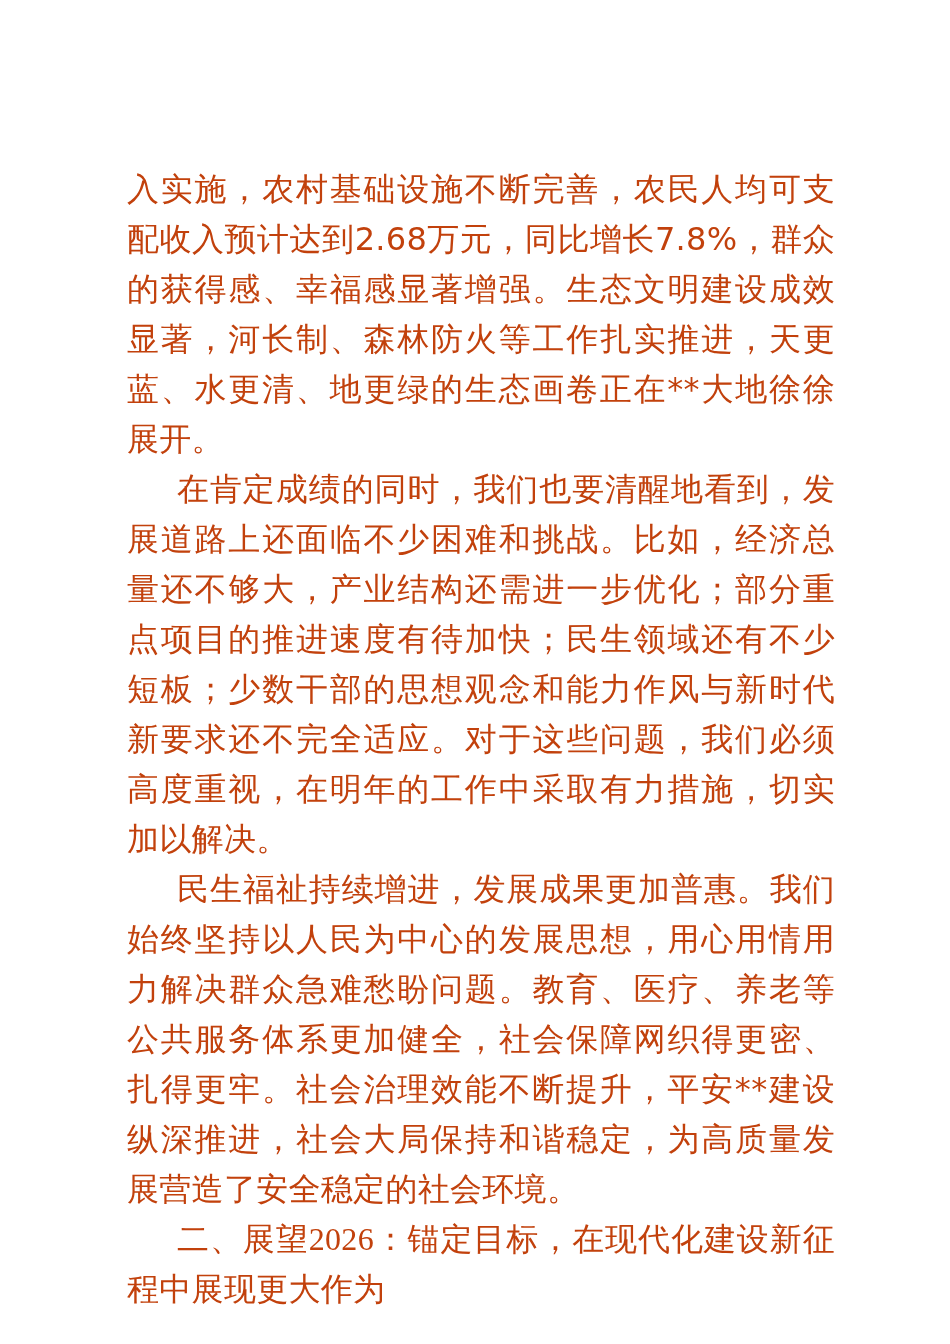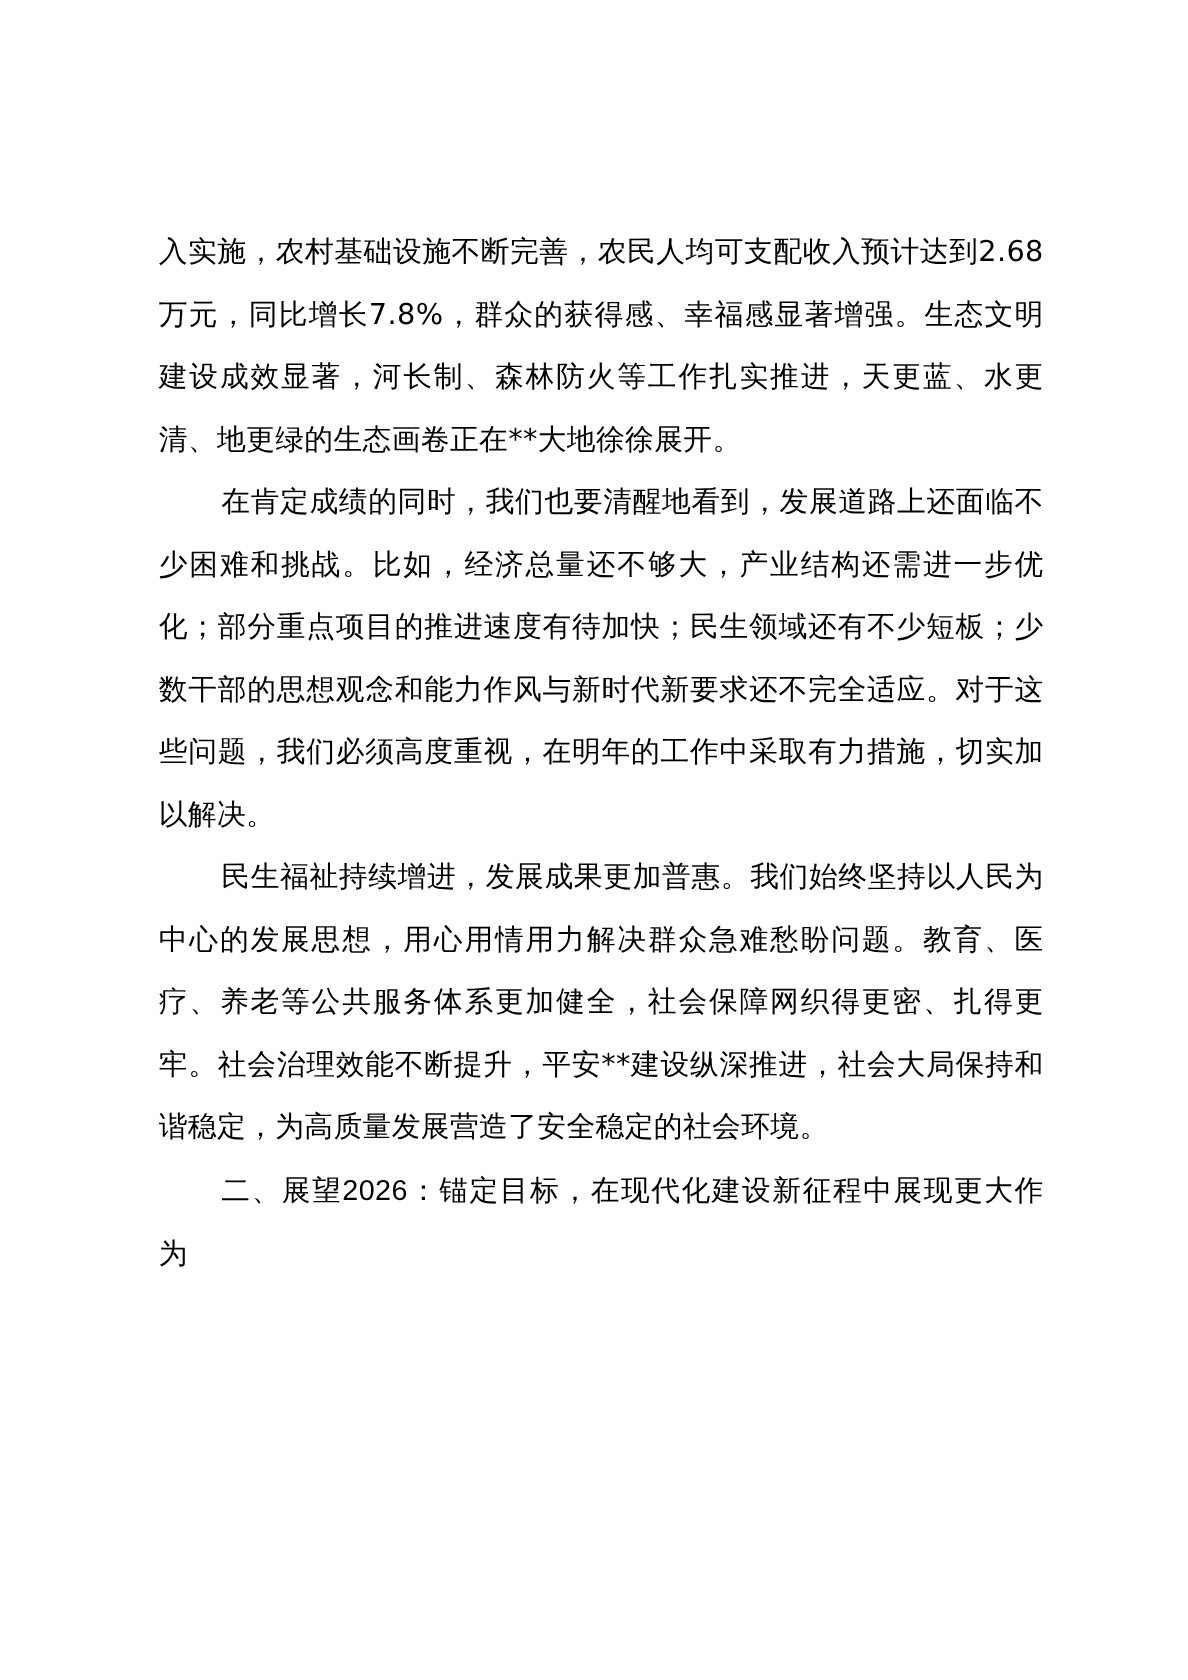--- a/index.html
+++ b/index.html
@@ -9,41 +9,41 @@
   }
   body {
     width: 950px;
     height: 1344px;
     position: relative;
     overflow: hidden;
   }
   .page {
     position: absolute;
     left: 127px;
-    top: 177px;
+    top: 164px;
     width: 708px;
-    color: #000000;
+    color: #c2410c;
     font-family: "DejaVu Sans", "Liberation Sans", sans-serif;
-    font-size: 23px;
+    font-size: 32px;
     line-height: 50px;
     letter-spacing: 0.3px;
     text-align: justify;
     text-justify: inter-character;
   }
   .para {
     margin: 0;
     padding: 0;
     word-break: break-all;
   }
   .para.indent {
     text-indent: 50px;
   }
   .para.heading {
     text-indent: 50px;
-    font-family: Liberation Sans, sans-serif;
+    font-family: Liberation Serif, serif;
   }
 </style>
 </head>
 <body>
 
 <div class="page">
   <p class="para">入实施，农村基础设施不断完善，农民人均可支配收入预计达到2.68万元，同比增长7.8%，群众的获得感、幸福感显著增强。生态文明建设成效显著，河长制、森林防火等工作扎实推进，天更蓝、水更清、地更绿的生态画卷正在**大地徐徐展开。</p>
   <p class="para indent">在肯定成绩的同时，我们也要清醒地看到，发展道路上还面临不少困难和挑战。比如，经济总量还不够大，产业结构还需进一步优化；部分重点项目的推进速度有待加快；民生领域还有不少短板；少数干部的思想观念和能力作风与新时代新要求还不完全适应。对于这些问题，我们必须高度重视，在明年的工作中采取有力措施，切实加以解决。</p>
   <p class="para indent">民生福祉持续增进，发展成果更加普惠。我们始终坚持以人民为中心的发展思想，用心用情用力解决群众急难愁盼问题。教育、医疗、养老等公共服务体系更加健全，社会保障网织得更密、扎得更牢。社会治理效能不断提升，平安**建设纵深推进，社会大局保持和谐稳定，为高质量发展营造了安全稳定的社会环境。</p>
   <p class="para heading">二、展望2026：锚定目标，在现代化建设新征程中展现更大作为</p>

